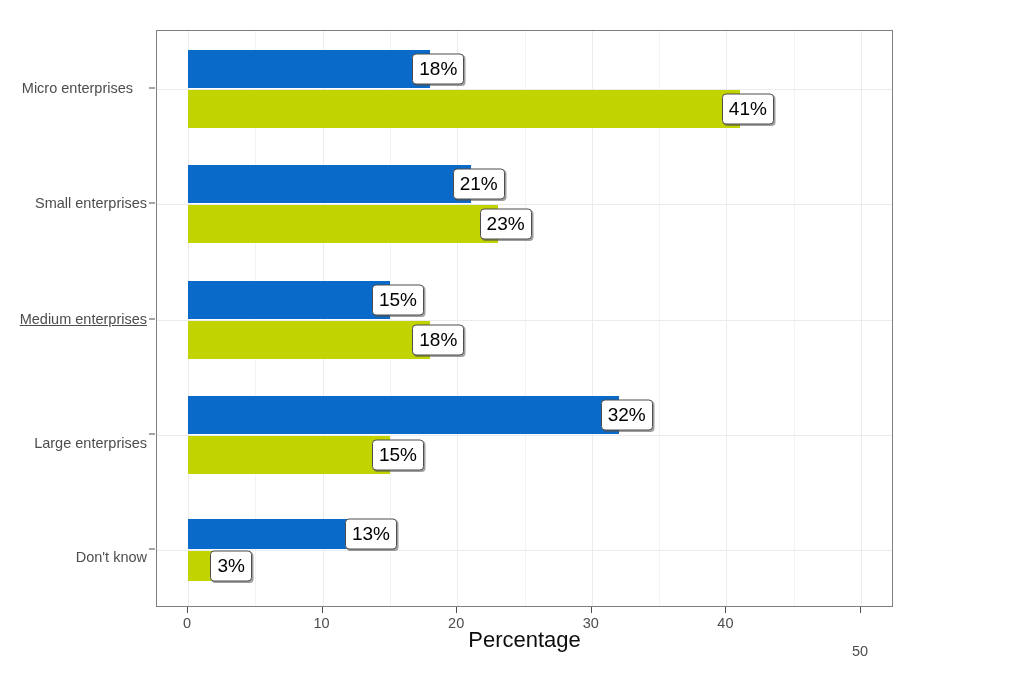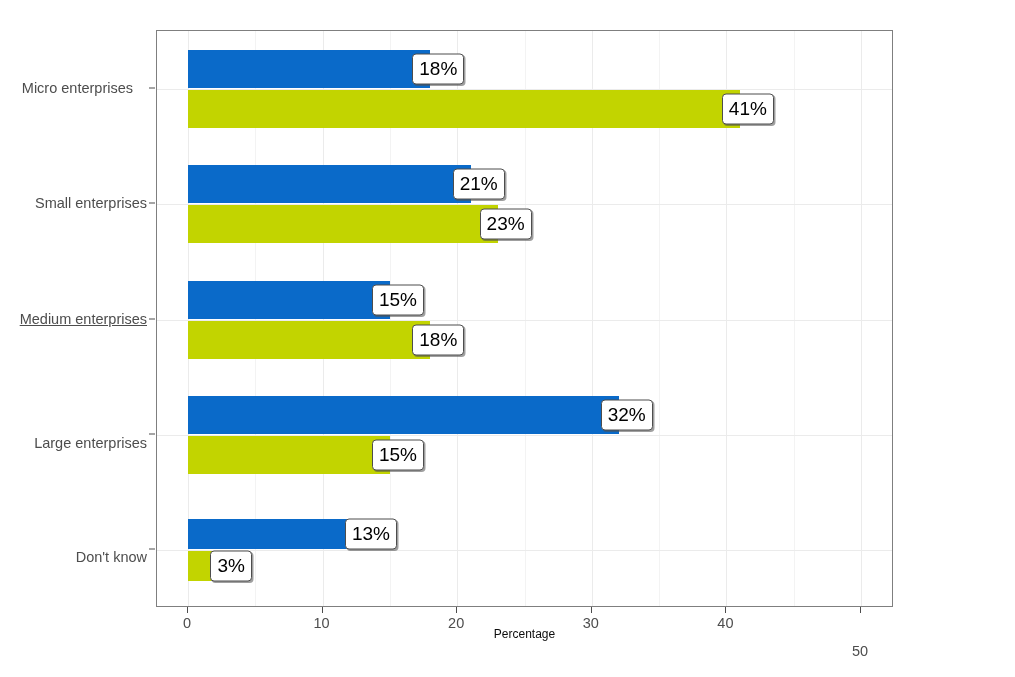--- a/index.html
+++ b/index.html
@@ -114,21 +114,21 @@
     width: 1px;
     height: 6px;
     background: #4d4d4d;
   }
   .axis-title-x {
     position: absolute;
     top: 627px;
     left: 156px;
     width: 737px;
     text-align: center;
-    font-size: 12px;
+    font-size: 22px;
     color: #0d0d0d;
   }
 
   
   .legend {
     position: absolute;
     left: 913px;
     top: 303px;
   }
   .legend-row {

